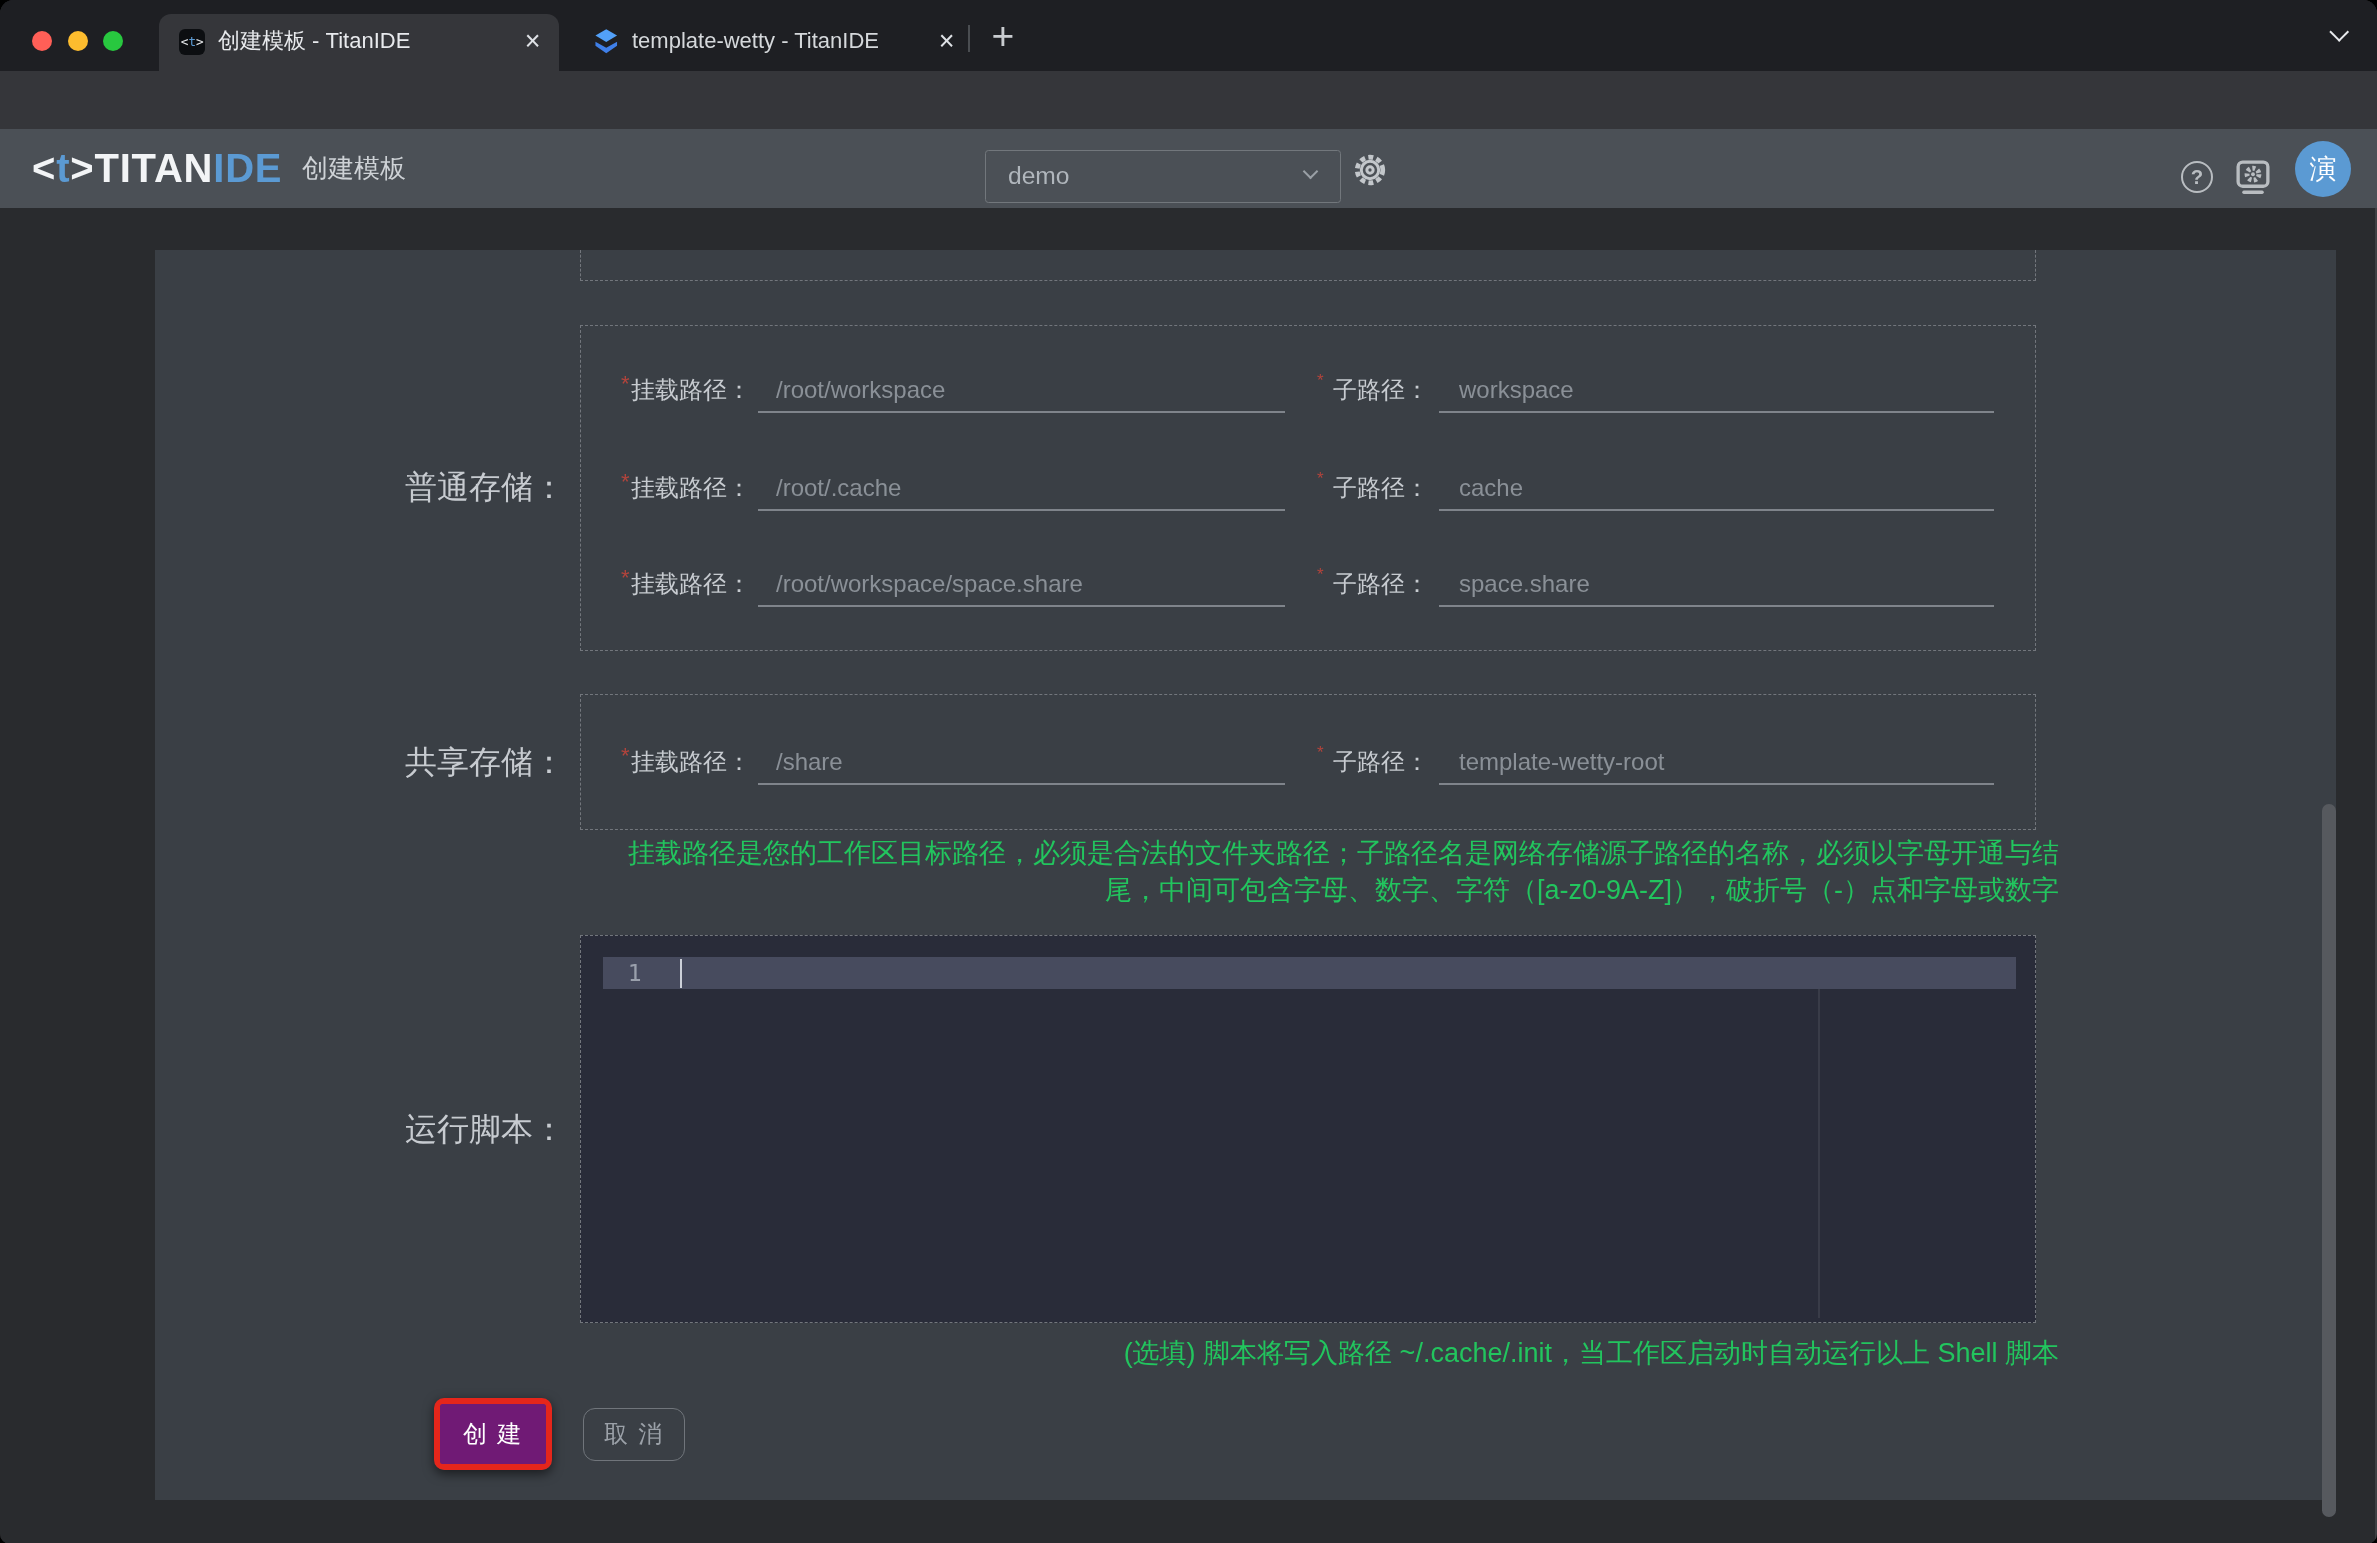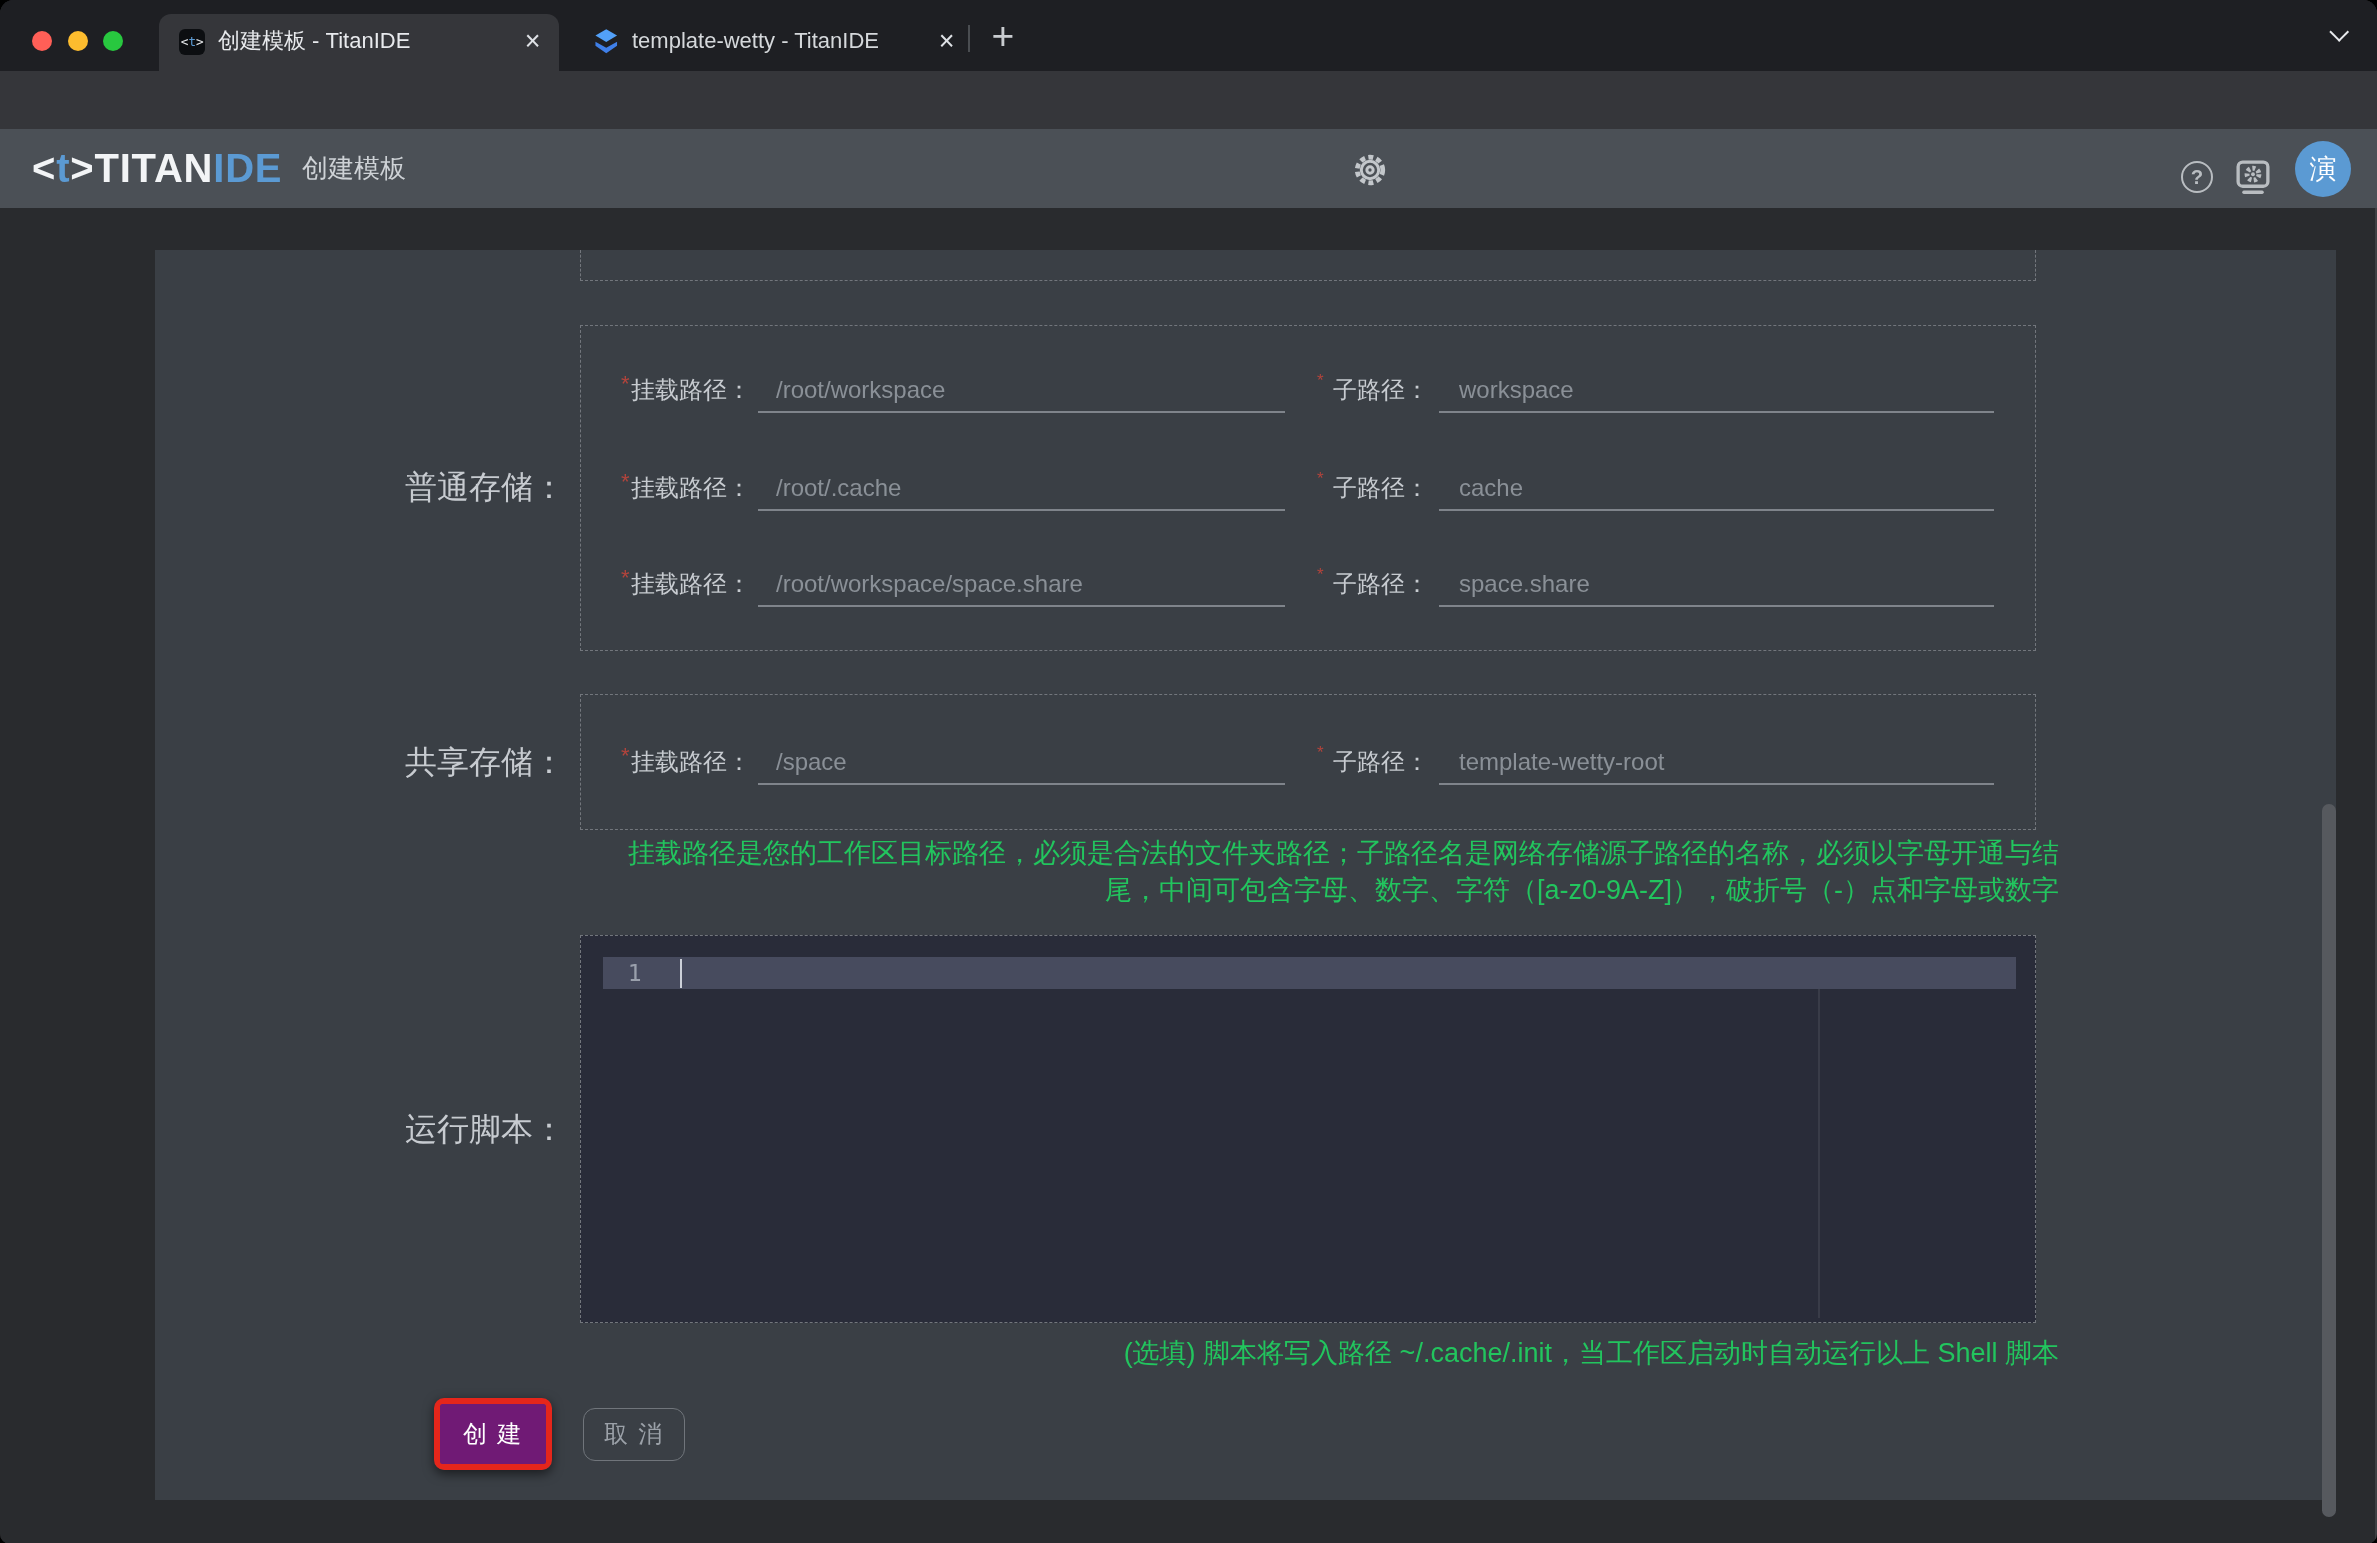--- a/index.html
+++ b/index.html
@@ -161,20 +161,24 @@
       <span class="pavatar">J</span>
       <span class="plabel">Paused</span>
     </div>
     <span class="kebab">⋮</span>
   </div>
 
   <div class="appheader">
     <div class="logo"><span class="w">&lt;</span><span class="bl">t</span><span class="w">&gt;</span><span class="w">TITAN</span><span class="bl">IDE</span></div>
     <span class="pagetitle">创建模板</span>
 
+    <div class="wselect">
+      <span class="wselect-val">demo</span>
+      <span class="chev"></span>
+    </div>
     <svg class="hgear" viewBox="0 0 24 24">
       <circle cx="12" cy="12" r="8" fill="none" stroke="#c3c7cb" stroke-width="4.2" stroke-dasharray="3.1 2.1"></circle>
       <circle cx="12" cy="12" r="7" fill="#4b5056"></circle>
       <circle cx="12" cy="12" r="5.8" fill="none" stroke="#c3c7cb" stroke-width="2"></circle>
       <circle cx="12" cy="12" r="2.1" fill="none" stroke="#c3c7cb" stroke-width="2"></circle>
     </svg>
 
     <span class="helpico">?</span>
     <svg class="monico" viewBox="0 0 24 24">
       <rect x="3.5" y="3.5" width="17" height="13.8" rx="2.6" fill="none" stroke="#b9bdc1" stroke-width="1.9"></rect>
@@ -227,21 +231,21 @@
         <span class="ph" style="left:1304px;">space.share</span>
         <span class="uline" style="left:1284px;width:555px;"></span>
       </div>
 
       <div class="fs" style="left:425px;top:444px;width:1456px;height:136px;"></div>
       <div class="seclabel" style="top:497px;">共享存储：</div>
 
       <div class="frow" style="top:486px;">
         <span class="req" style="left:466px;">*</span>
         <span class="flabel" style="left:476px;">挂载路径：</span>
-        <span class="ph" style="left:621px;">/space</span>
+        <span class="ph" style="left:621px;">/share</span>
         <span class="uline" style="left:603px;width:527px;"></span>
         <span class="req" style="left:1162px;font-size:17px;">*</span>
         <span class="flabel" style="left:1178px;">子路径：</span>
         <span class="ph" style="left:1304px;">template-wetty-root</span>
         <span class="uline" style="left:1284px;width:555px;"></span>
       </div>
 
       <div class="helptext" style="top:585px;">挂载路径是您的工作区目标路径，必须是合法的文件夹路径；子路径名是网络存储源子路径的名称，必须以字母开通与结尾，中间可包含字母、数字、字符（[a-z0-9A-Z]），破折号（-）点和字母或数字</div>
 
       <div class="fs editor">

